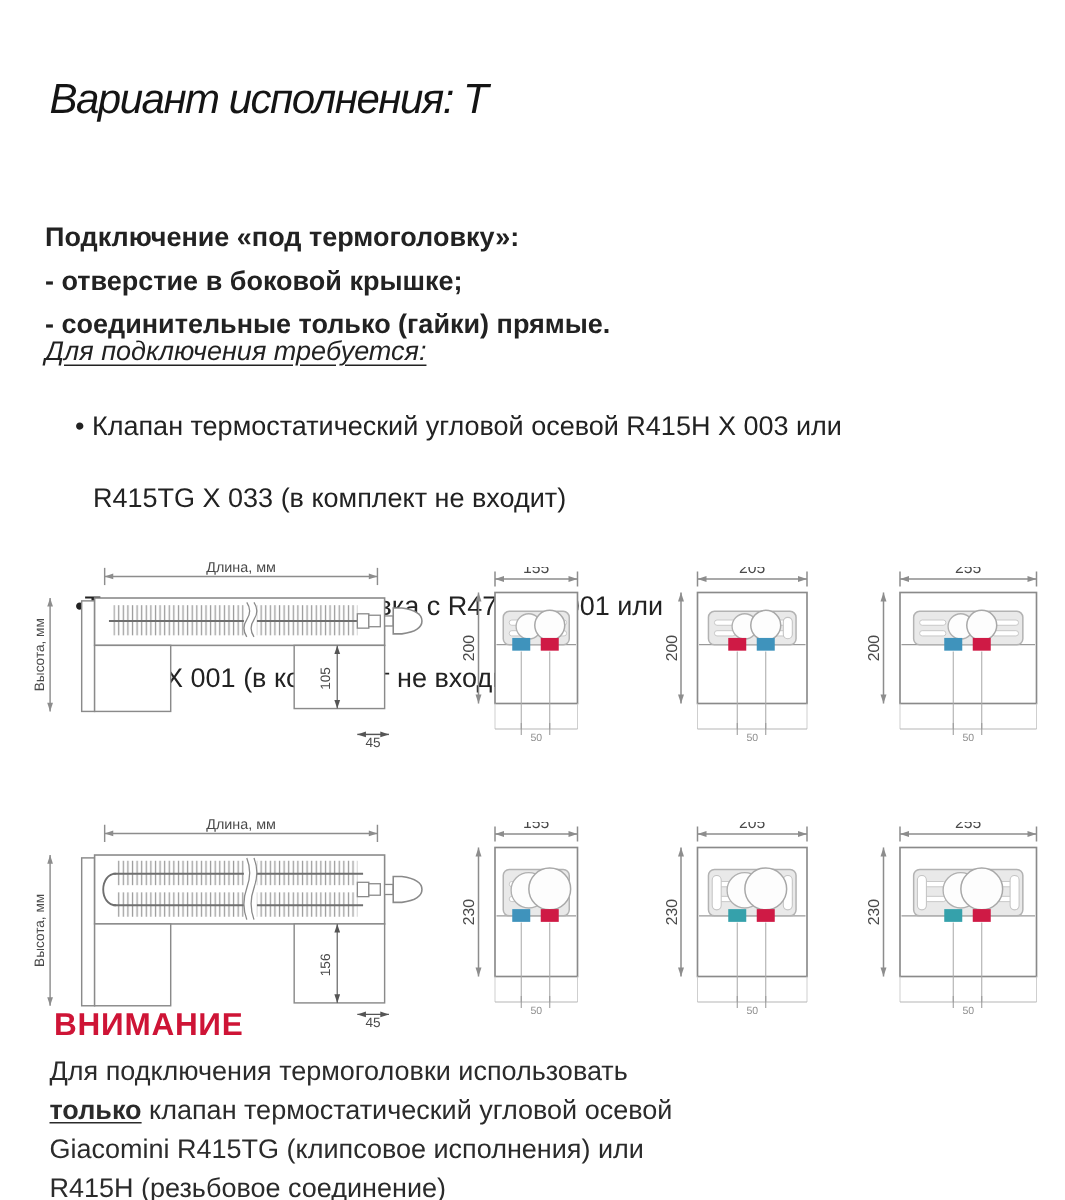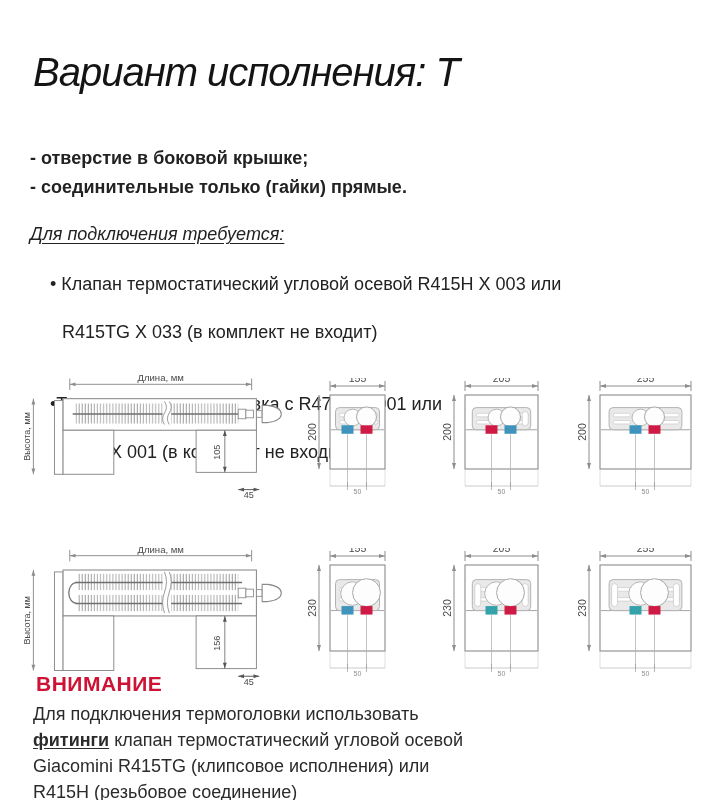--- a/index.html
+++ b/index.html
@@ -2,21 +2,21 @@
 <html><head>
 <meta charset="utf-8">
 <style>
   html,body{margin:0;padding:0;}
   body{
     width:710px;height:800px;background:#ffffff;position:relative;
     font-family:"Liberation Sans", sans-serif;color:#262626;overflow:hidden;
   }
   .abs{position:absolute;}
   .page-title{
-    left:33px;top:50px;font-size:40px;font-style:italic;
+    left:33px;top:50px;font-size:28px;font-style:italic;
     letter-spacing:-1px;color:#141414;white-space:nowrap;
   }
   .intro{left:30px;top:144px;font-size:18px;font-weight:bold;line-height:29px;color:#222;}
   .intro div{white-space:pre-wrap;}
   .reqs{left:30px;top:222px;font-size:18px;line-height:24px;color:#222;}
   .reqs-heading{
     font-style:italic;text-decoration:underline;text-underline-offset:3px;margin-bottom:2px;
   }
   .req-item{white-space:pre-wrap;}
   .req-line2{margin-left:12px;text-align:right;}
@@ -27,20 +27,21 @@
   .warning-text .em{font-weight:bold;text-decoration:underline;text-underline-offset:2px;}
   .diagram{position:absolute;}
   svg text{font-family:"Liberation Sans", sans-serif;}
 </style>
 </head>
 <body>
 
 <div class="abs page-title">Вариант исполнения: Т</div>
 
 <div class="abs intro">
+  <div>Подключение «под термоголовку»:</div>
   <div>- отверстие в боковой крышке;</div>
   <div>- соединительные только (гайки) прямые.</div>
 </div>
 
 <div class="abs reqs">
   <div class="reqs-heading">Для подключения требуется:</div>
   <div class="req-item">
     <span>•</span><span> Клапан термостатический угловой осевой R415H X 003 или</span><br>
     <span class="req-line2">R415TG X 033 (в комплект не входит)</span>
   </div>
@@ -318,16 +319,16 @@
       <line x1="115" y1="103" x2="115" y2="120" stroke="#c9c9c9" stroke-width="0.6"></line>
       <line x1="24" y1="120" x2="115" y2="120" stroke="#b5b5b5" stroke-width="0.7"></line>
       <line x1="59.5" y1="116" x2="59.5" y2="124" stroke="#9a9a9a" stroke-width="0.7"></line>
       <line x1="78.5" y1="116" x2="78.5" y2="124" stroke="#9a9a9a" stroke-width="0.7"></line>
       <text x="69.5" y="128" font-size="7" fill="#8f8f8f" text-anchor="middle">50</text>
     </svg></div>
 
 <div class="abs warning-heading" style="color: rgb(206, 20, 54);">ВНИМАНИЕ</div>
 <div class="abs warning-text">
   <span>Для подключения термоголовки использовать</span><br>
-  <span class="em">фитинги</span><span style="white-space:pre-wrap;"> клапан термостатический угловой осевой</span><br>
+  <span class="em">только</span><span style="white-space:pre-wrap;"> клапан термостатический угловой осевой</span><br>
   <span>Giacomini R415TG (клипсовое исполнения) или</span><br>
   <span>R415H (резьбовое соединение)</span>
 </div>
 
 </body></html>

